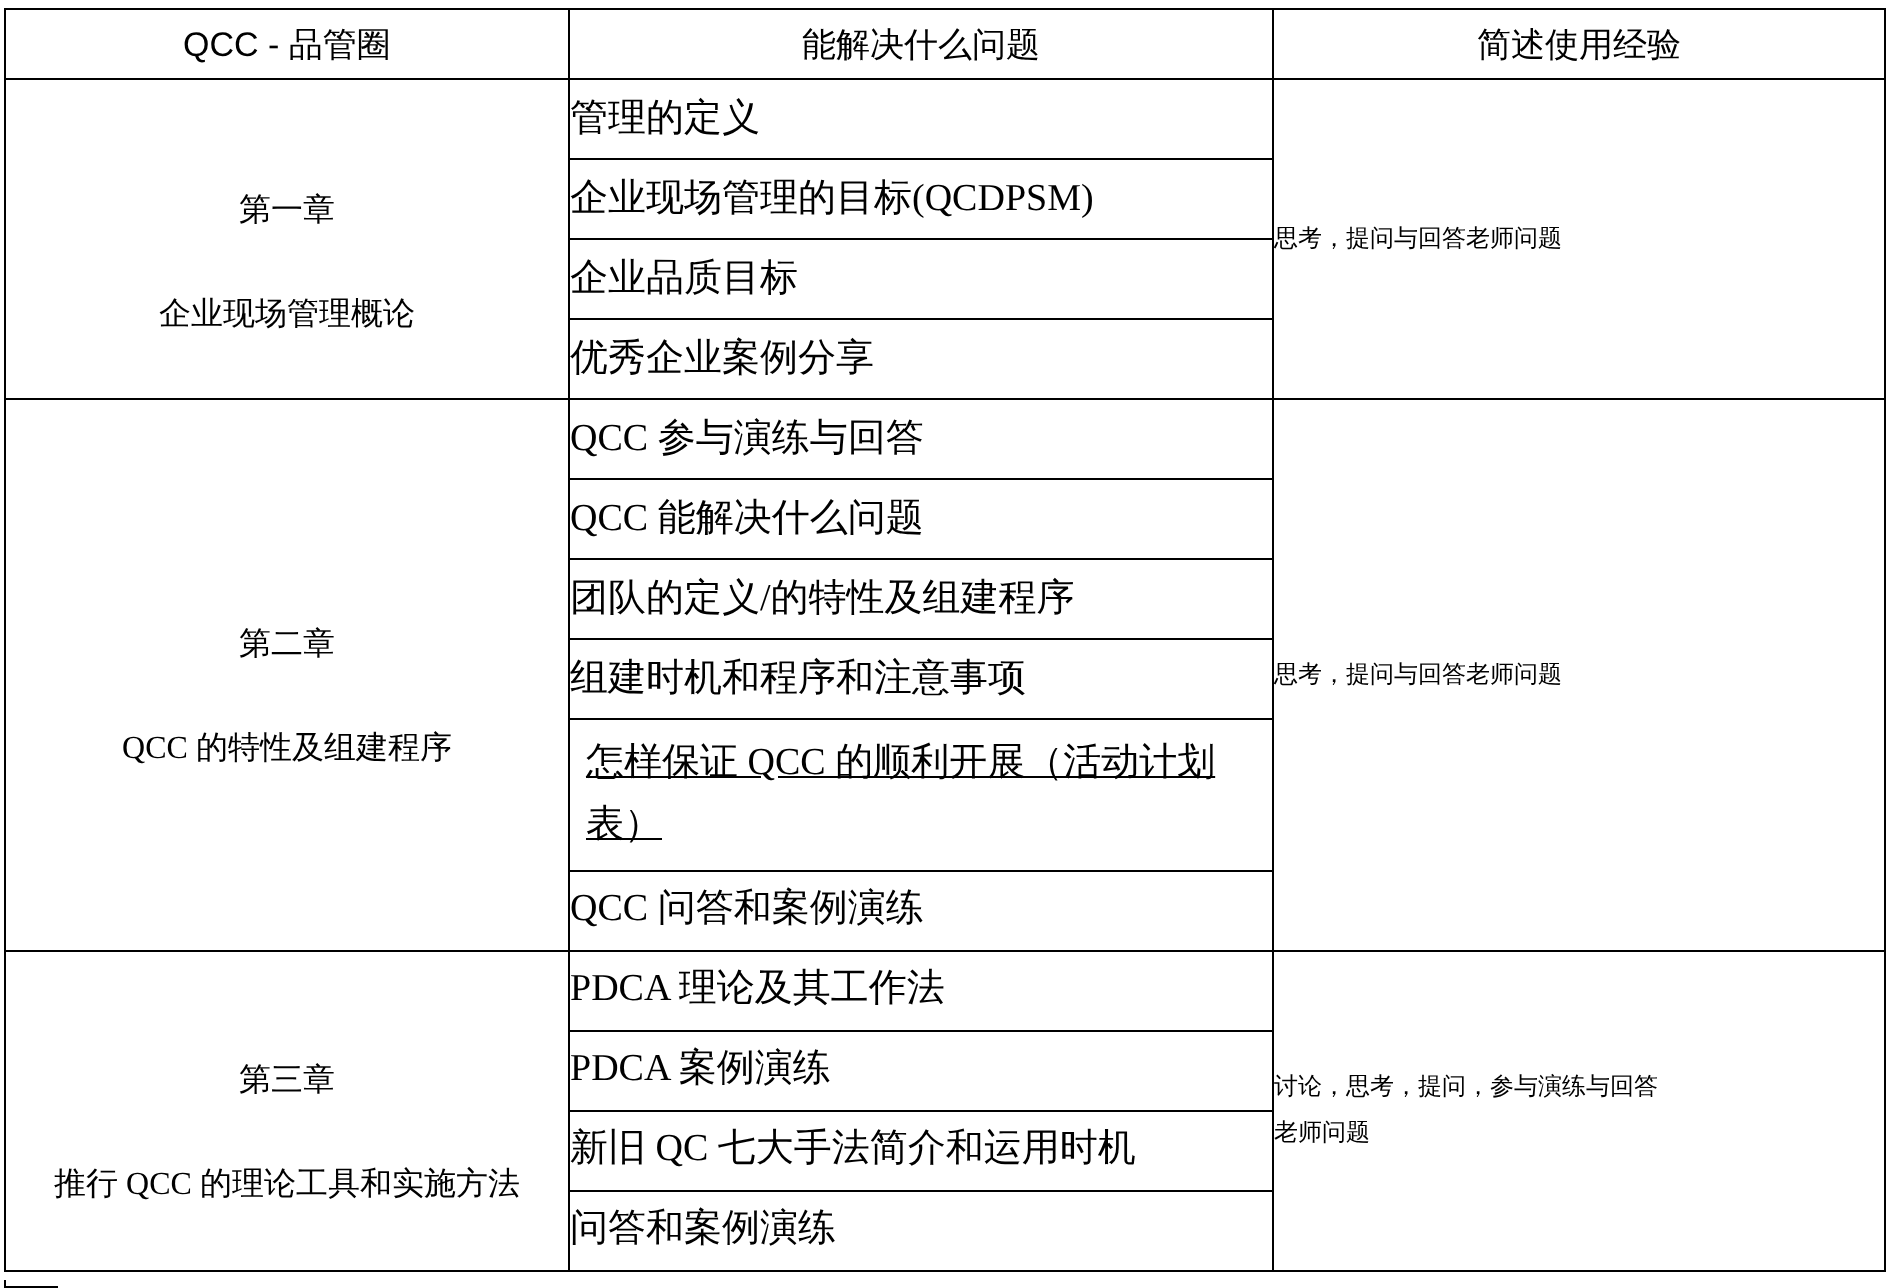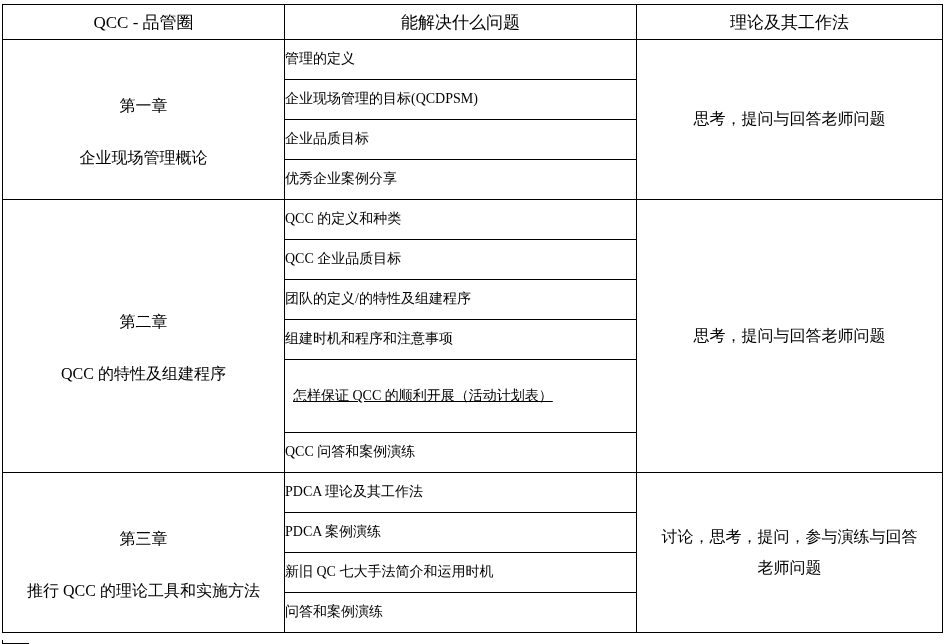--- a/index.html
+++ b/index.html
@@ -36,48 +36,48 @@
   }
   .col-chapter { width: 282px; }
   .col-content { width: 352px; }
   .col-exp     { width: 306px; }
 
   .head-cell {
     height: 34px;
     text-align: center;
     font-weight: bold;
     font-size: 17px;
-    font-family: Liberation Serif, serif;
+    font-family: Liberation Sans, sans-serif;
   }
   .chapter-cell {
     text-align: center;
     font-size: 16px;
     line-height: 1.75;
     padding: 4px 6px;
   }
   .chapter-cell .line {
     display: block;
     margin-top: 24px;
   }
   .content-cell {
     height: 39px;
-    font-size: 14px;
+    font-size: 19px;
     padding: 0 8px;
     text-align: left;
     line-height: 1.45;
   }
   .content-cell.two-line {
     height: 60px;
     padding: 6px 8px;
     line-height: 1.65;
     text-decoration: underline;
   }
   .exp-cell {
-    text-align: center;
-    font-size: 16px;
+    text-align: left;
+    font-size: 12px;
     padding: 4px 10px;
     line-height: 1.9;
   }
   .exp-cell .line {
     display: block;
   }
   .bottom-marker {
     position: absolute;
     left: 2px;
     bottom: 0px;
@@ -95,21 +95,21 @@
   <table class="course-table">
     <colgroup>
       <col class="col-chapter">
       <col class="col-content">
       <col class="col-exp">
     </colgroup>
     <thead>
       <tr>
         <th class="head-cell">QCC - 品管圈</th>
         <th class="head-cell">能解决什么问题</th>
-        <th class="head-cell">理论及其工作法</th>
+        <th class="head-cell">简述使用经验</th>
       </tr>
     </thead>
     <tbody>
 
       <tr>
         <td class="chapter-cell" rowspan="4">
           <span class="line">第一章</span>
           <span class="line">企业现场管理概论</span>
         </td>
         <td class="content-cell">管理的定义</td>
@@ -125,27 +125,27 @@
       </tr>
       <tr>
         <td class="content-cell">优秀企业案例分享</td>
       </tr>
 
       <tr>
         <td class="chapter-cell" rowspan="6">
           <span class="line">第二章</span>
           <span class="line">QCC 的特性及组建程序</span>
         </td>
-        <td class="content-cell">QCC 的定义和种类</td>
+        <td class="content-cell">QCC 参与演练与回答</td>
         <td class="exp-cell" rowspan="6">
           <span class="line">思考，提问与回答老师问题</span>
         </td>
       </tr>
       <tr>
-        <td class="content-cell">QCC 企业品质目标</td>
+        <td class="content-cell">QCC 能解决什么问题</td>
       </tr>
       <tr>
         <td class="content-cell">团队的定义/的特性及组建程序</td>
       </tr>
       <tr>
         <td class="content-cell">组建时机和程序和注意事项</td>
       </tr>
       <tr>
         <td class="content-cell two-line">怎样保证 QCC 的顺利开展（活动计划表）</td>
       </tr>

